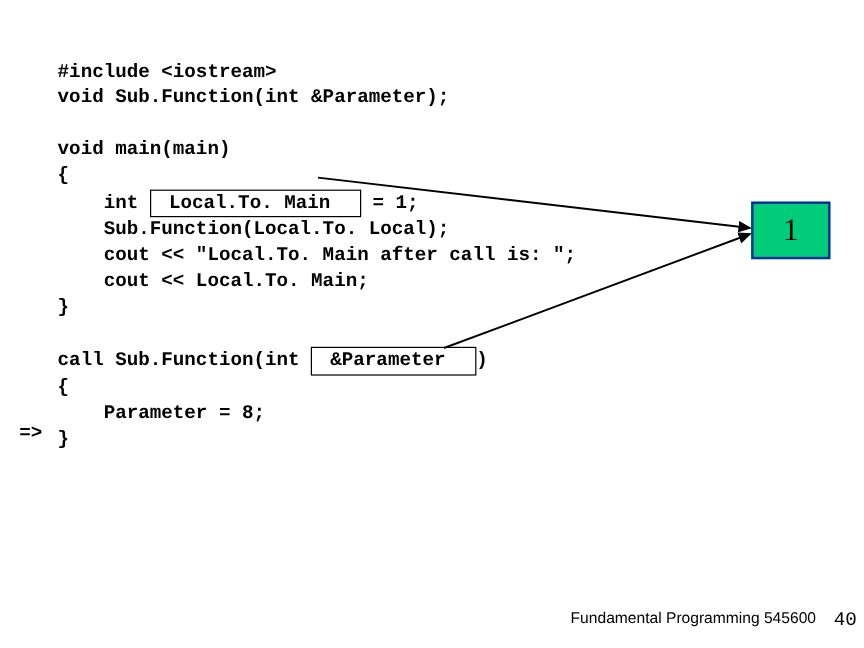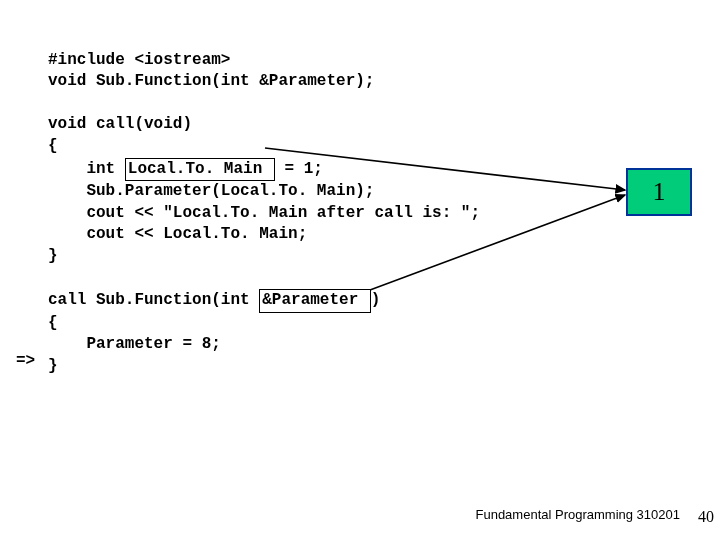--- a/index.html
+++ b/index.html
@@ -16,21 +16,21 @@
   .code-block {
     position: absolute;
     left: 48px;
     top: 28px;
     line-height: 1.35;
     white-space: pre;
     font-weight: bold;
   }
   .box {
     border: 1.5px solid #000;
-    padding: 0 2px;
+    padding: 0 15px;
     display: inline-block;
     text-align: right;
   }
   .ptr {
     position: absolute;
     left: 16px;
     top: 352px;
     font-weight: bold;
   }
   .value-box {
@@ -53,45 +53,45 @@
     bottom: 18px;
     right: 40px;
     font-family: Arial, sans-serif;
     font-size: 13px;
     color: #000;
   }
   .pagenum {
     position: absolute;
     bottom: 14px;
     right: 6px;
-    font-family: Liberation Serif, serif;
+    font-family: Liberation Mono, monospace;
     font-size: 16px;
     color: #000;
     margin-left: 12px;
   }
   svg.arrows {
     position: absolute;
     left: 0;
     top: 0;
     width: 720px;
     height: 540px;
     pointer-events: none;
   }
 </style>
 </head>
 <body>
 
 <div class="code-block">
 <span>#include &lt;iostream&gt;</span>
 <span>void Sub.Function(int &amp;Parameter);</span>
 <span></span>
-<span>void call(void)</span>
+<span>void main(main)</span>
 <span>{</span>
 <span>    int </span><span class="box">Local.To. Main </span> <span>= 1;</span>
-<span>    Sub.Parameter(Local.To. Main);</span>
+<span>    Sub.Function(Local.To. Local);</span>
 <span>    cout &lt;&lt; "Local.To. Main after call is: ";</span>
 <span>    cout &lt;&lt; Local.To. Main;</span>
 <span>}</span>
 <span></span>
 <span>call Sub.Function(int </span><span class="box">&amp;Parameter </span><span>)</span>
 <span>{</span>
 <span>    Parameter = 8;</span>
 <span>}</span>
 </div>
 
@@ -104,14 +104,14 @@
 <svg class="arrows">
   <defs>
     <marker id="arrowhead" markerWidth="8" markerHeight="8" refX="6" refY="3" orient="auto">
       <path d="M0,0 L7,3 L0,6 Z" fill="#000"></path>
     </marker>
   </defs>
   <line x1="265" y1="148" x2="625" y2="190" stroke="#000" stroke-width="1.6" marker-end="url(#arrowhead)"></line>
   <line x1="370" y1="290" x2="625" y2="195" stroke="#000" stroke-width="1.6" marker-end="url(#arrowhead)"></line>
 </svg>
 
-<div class="footer">Fundamental Programming 310201</div>
+<div class="footer">Fundamental Programming 545600</div>
 <div class="pagenum">40</div>
 
 </body></html>

